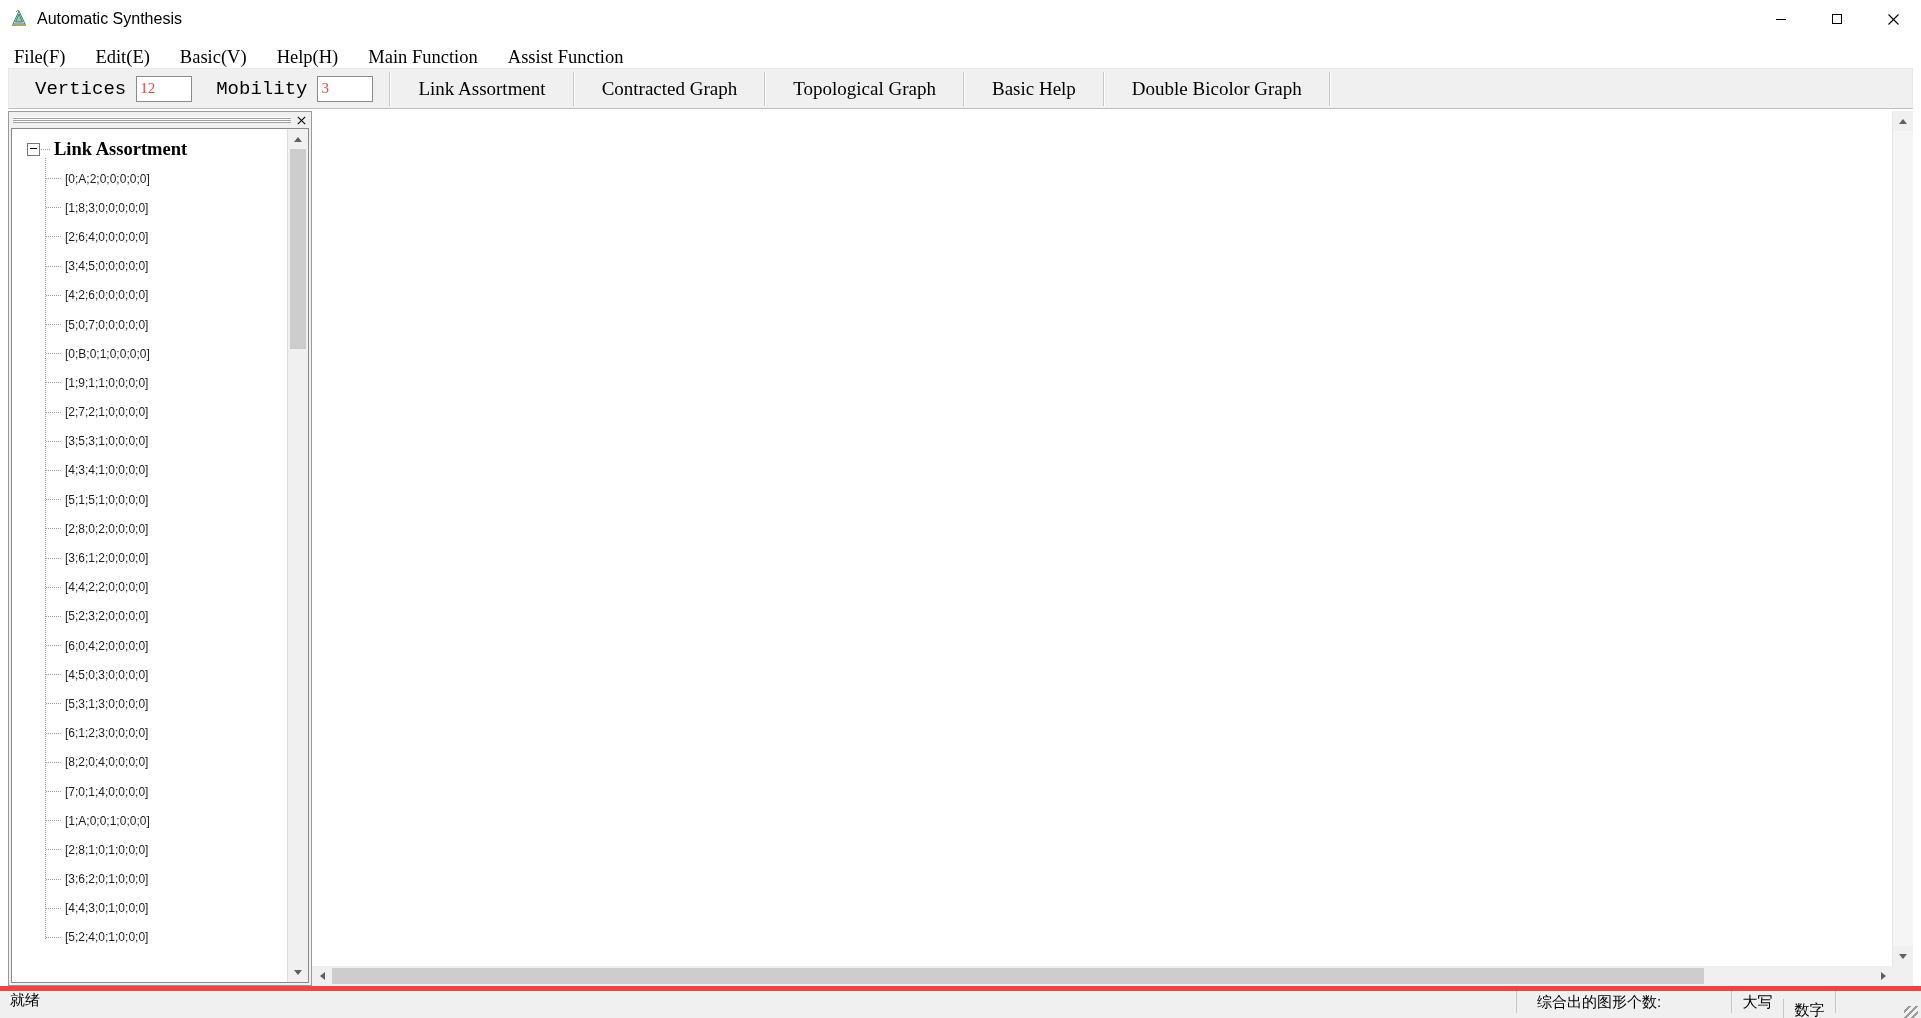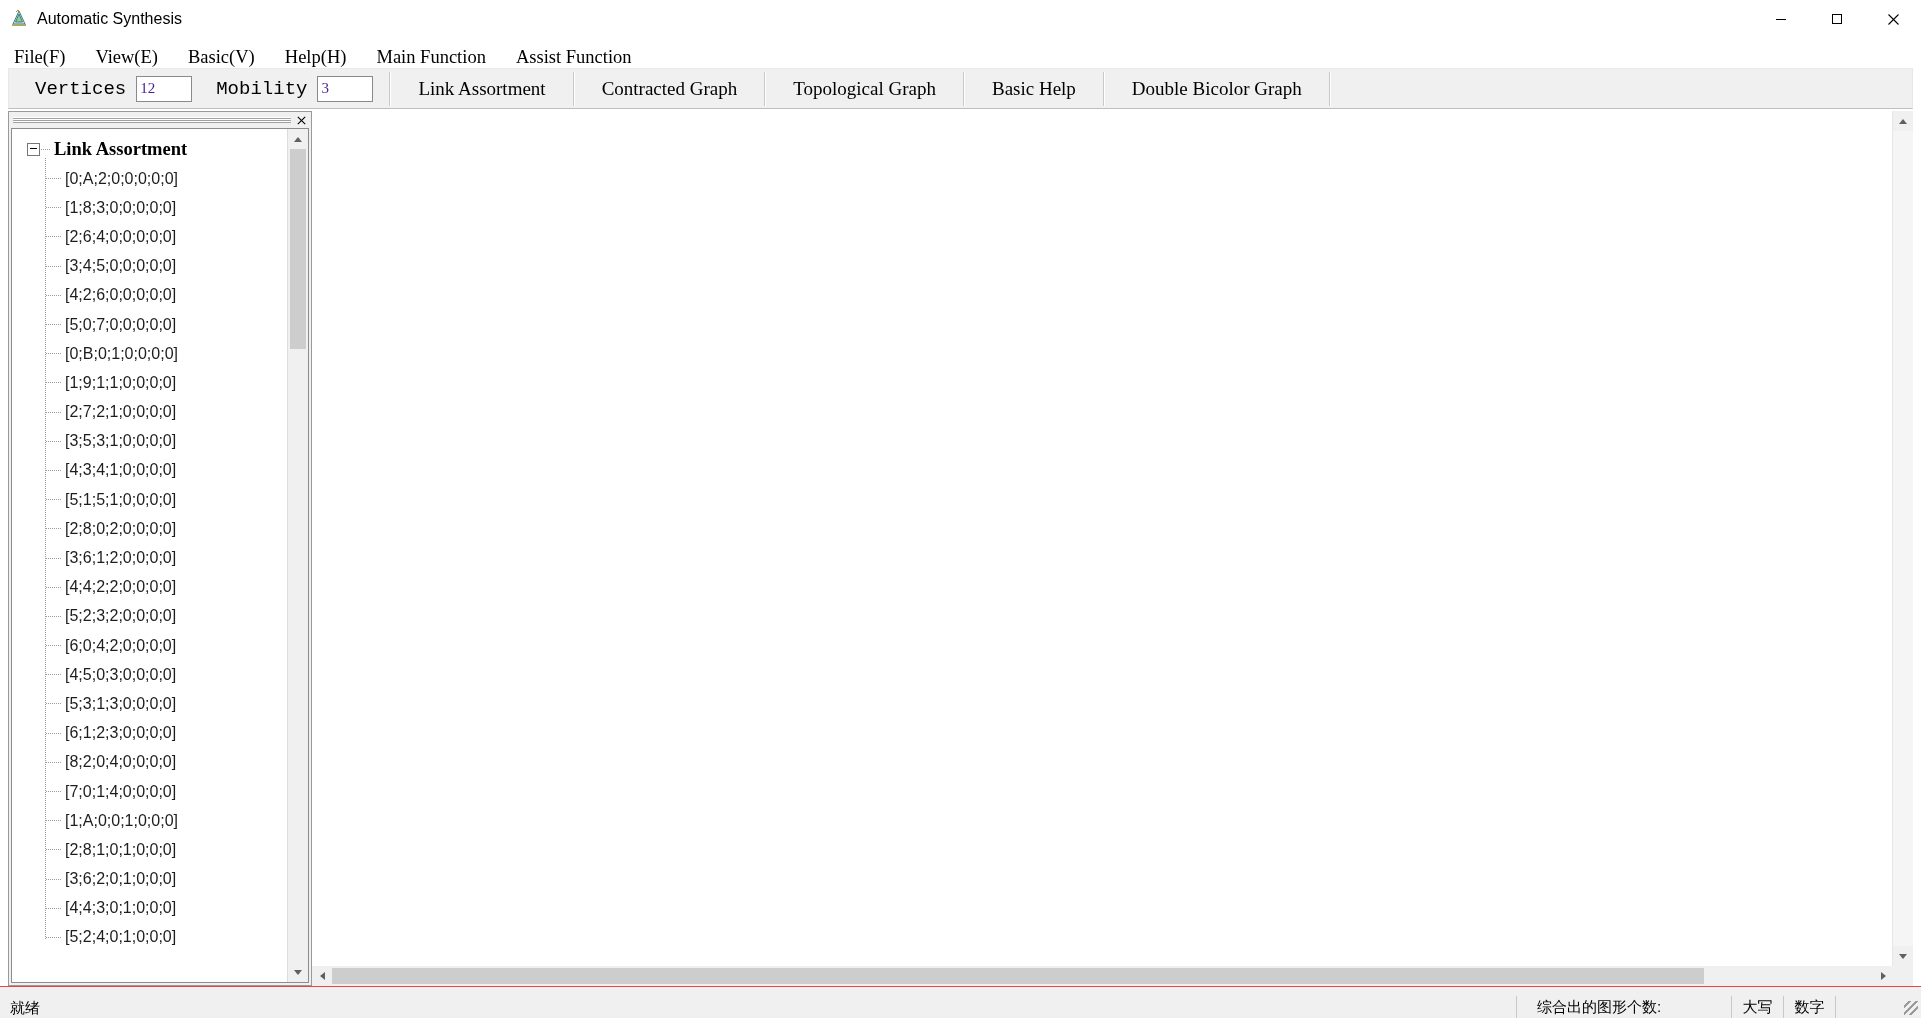--- a/index.html
+++ b/index.html
@@ -120,21 +120,21 @@
     padding: 0 10px 0 16px;
     white-space: nowrap;
   }
   .tb-input {
     width: 56px;
     height: 26px;
     border: 1px solid #8a8a8a;
     background: #ffffff;
     font-family: "Liberation Serif", serif;
     font-size: 15px;
-    color: #4c1d95;
+    color: #ef4444;
     padding: 0 3px;
     box-sizing: border-box;
     margin-right: 8px;
     line-height: 22px;
     vertical-align: top;
     outline: none;
   }
   .tb-sep {
     width: 1px;
     height: 34px;
@@ -292,21 +292,21 @@
   }
   .tree-node .stub {
     width: 15px;
     height: 1px;
     flex: 0 0 15px;
     background: repeating-linear-gradient(to right, #9a9a9a 0 1px, transparent 1px 2px);
     margin-left: 1px;
   }
   .tree-node .node-label {
     font-family: "Liberation Sans", sans-serif;
-    font-size: 16px;
+    font-size: 12px;
     color: #1d1d1d;
     white-space: nowrap;
     margin-left: 4px;
   }
 
   
   .v-scroll {
     width: 20px;
     flex: 0 0 20px;
     background: #f0f0f0;
@@ -416,23 +416,23 @@
     width: 20px;
     flex: 0 0 20px;
     background: #f0f0f0;
   }
 
   
   .statusbar {
     height: 32px;
     flex: 0 0 32px;
     background: #f0f0f0;
-    border-top: 1px solid #ef4444;
-    display: flex;
-    align-items: flex-end;
+    border-top: 5px solid #ef4444;
+    display: flex;
+    align-items: flex-start;
     font-family: "Liberation Sans", sans-serif;
     font-size: 15px;
     color: #000000;
     box-sizing: border-box;
   }
   .status-left {
     padding-left: 10px;
     flex: 1 1 auto;
     white-space: nowrap;
   }
@@ -502,21 +502,21 @@
         <svg width="13" height="13" viewBox="0 0 13 13">
           <line x1="1.5" y1="1.5" x2="11.5" y2="11.5" stroke="#000" stroke-width="1.1"></line>
           <line x1="11.5" y1="1.5" x2="1.5" y2="11.5" stroke="#000" stroke-width="1.1"></line>
         </svg>
       </button>
     </div>
   </div>
 
   <div class="menubar">
     <div class="menu-item">File(F)</div>
-    <div class="menu-item">View(E)</div>
+    <div class="menu-item">Edit(E)</div>
     <div class="menu-item">Basic(V)</div>
     <div class="menu-item">Help(H)</div>
     <div class="menu-item">Main Function</div>
     <div class="menu-item">Assist Function</div>
   </div>
 
   <div class="toolbar-wrap">
     <div class="toolbar">
       <span class="tb-label">Vertices</span>
       <input class="tb-input" type="text" value="12" style="">

